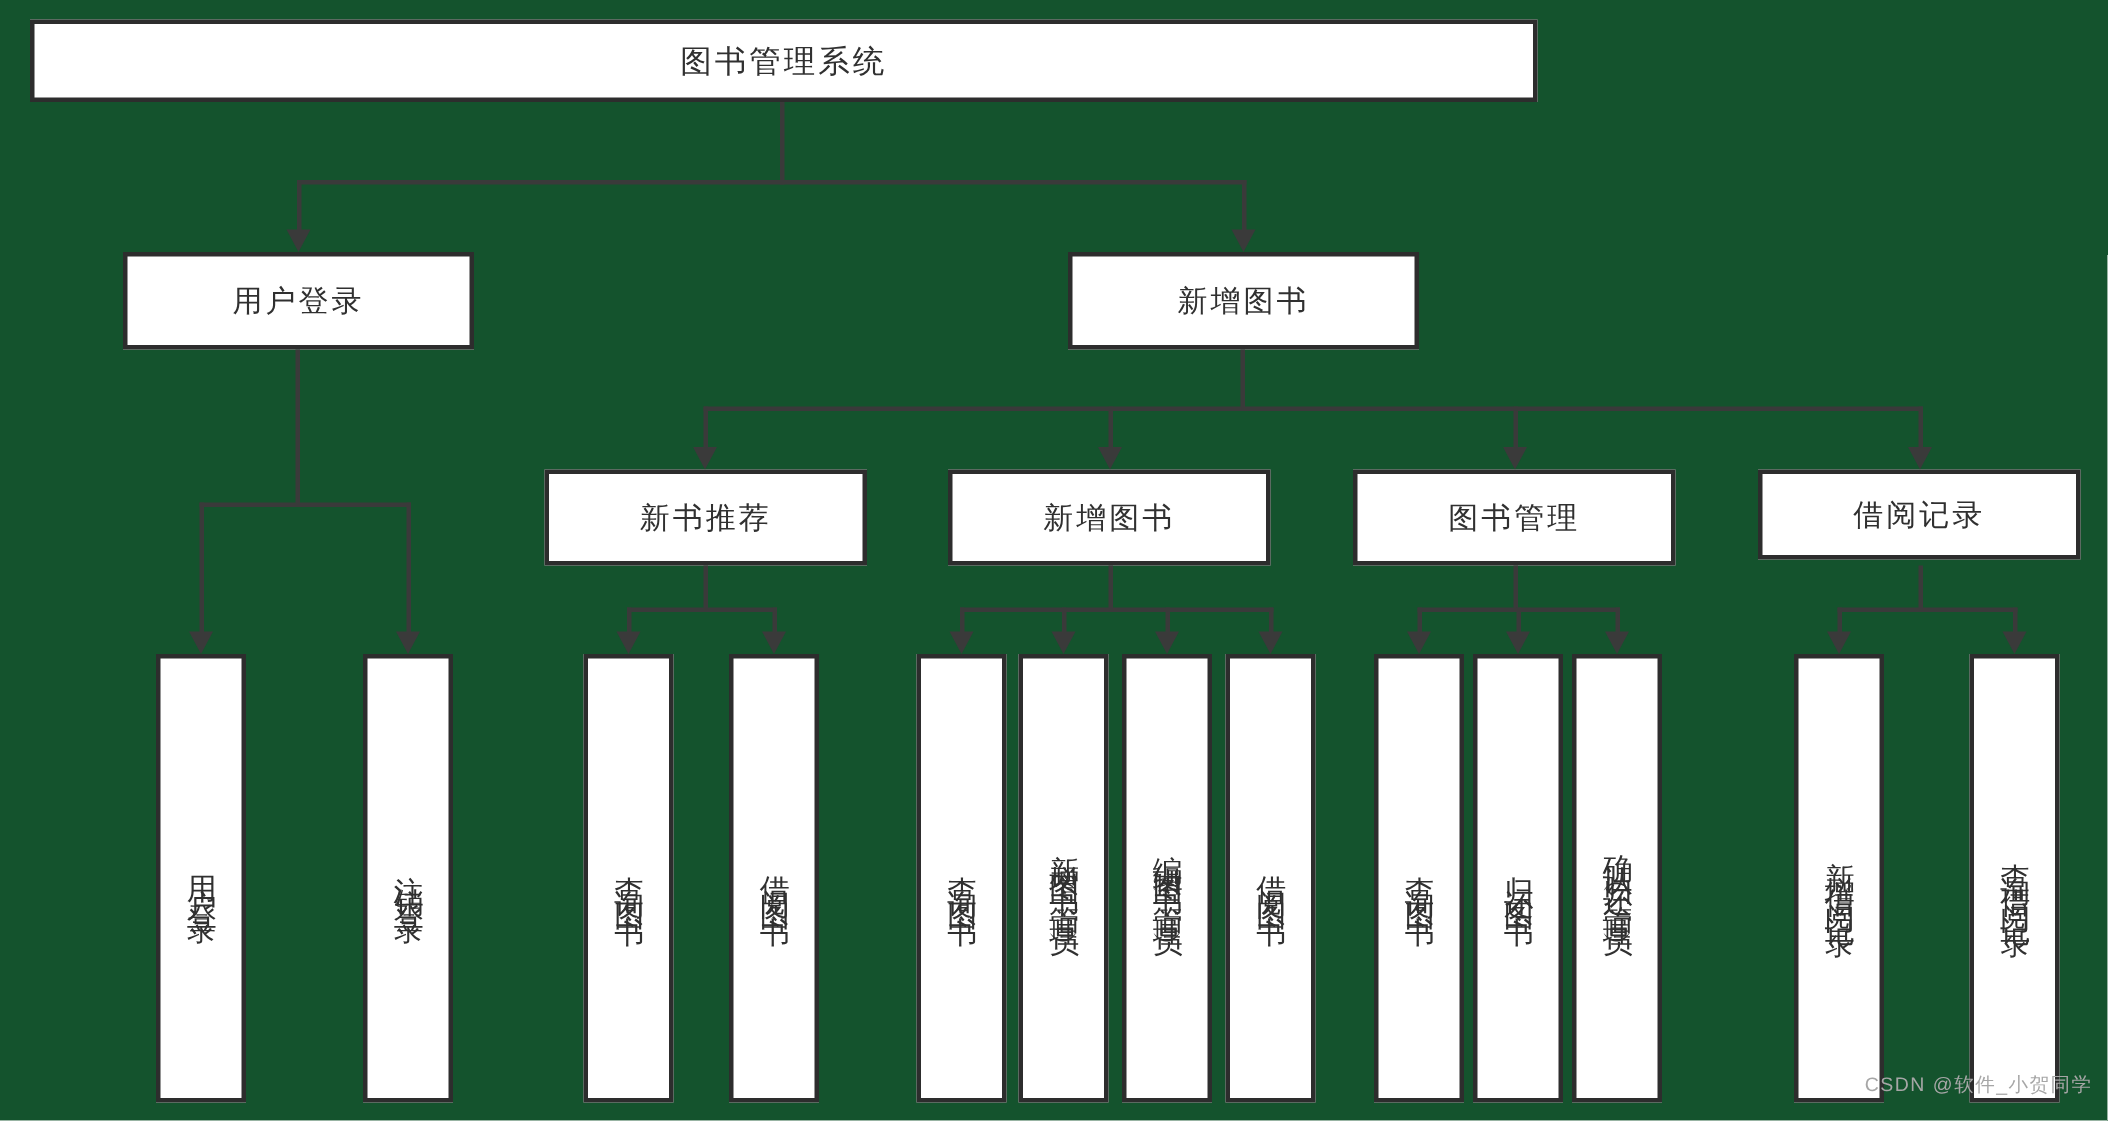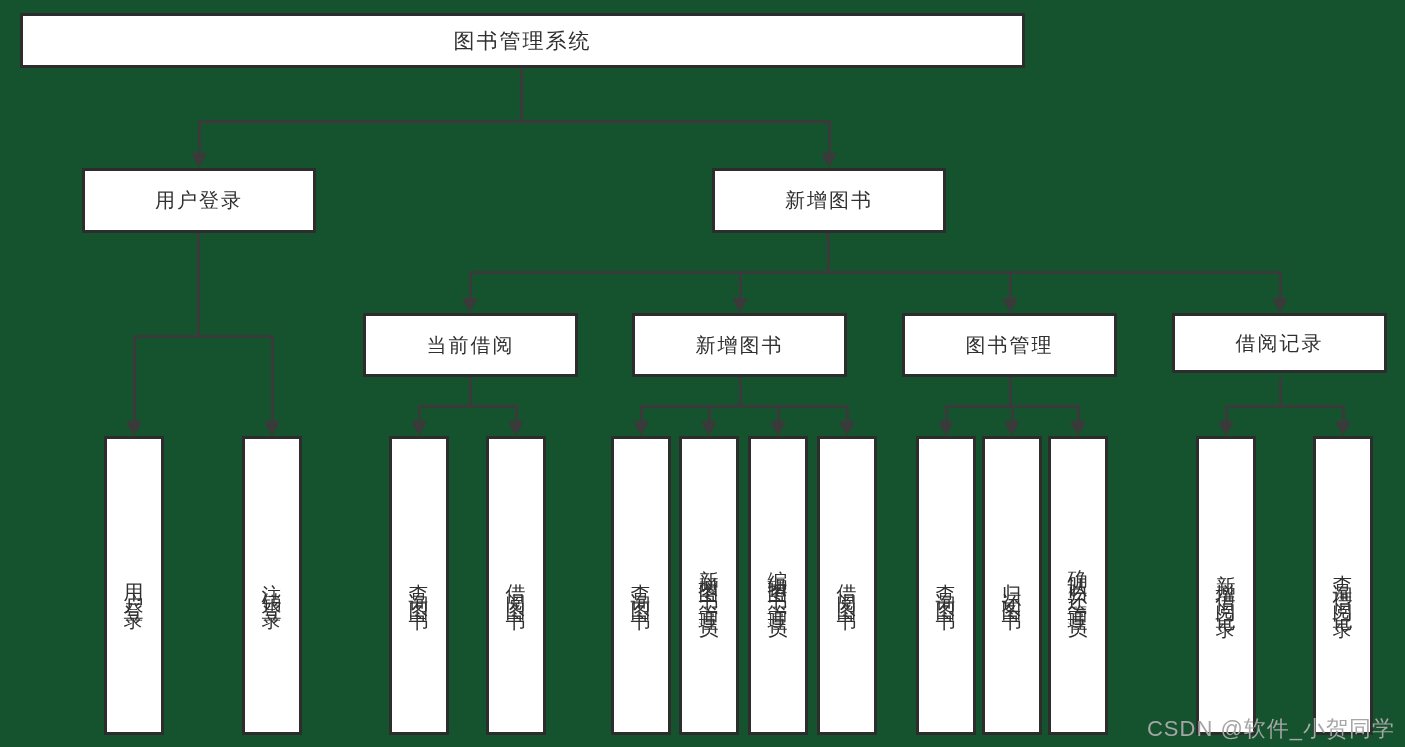--- a/index.html
+++ b/index.html
@@ -48,21 +48,21 @@
   .arrow .head{
     position:absolute;bottom:0;left:0;
     width:0;height:0;
     border-left:8px solid transparent;
     border-right:8px solid transparent;
     border-top:15px solid #3a3a3a;
   }
   .watermark{
     position:absolute;
     top:714px;right:10px;
-    font-size:22px;
+    font-size:13px;
     color:#a6a6a6;
     letter-spacing:1px;
     white-space:nowrap;
   }
 </style>
 </head>
 <body>
 
 <div id="canvas">
 
@@ -72,21 +72,21 @@
 
   <div class="node" style="left:82px;top:168px;width:234px;height:65px;">
     <span class="lbl">用户登录</span>
   </div>
 
   <div class="node" style="left:712px;top:168px;width:234px;height:65px;">
     <span class="lbl">新增图书</span>
   </div>
 
   <div class="node" style="left:363px;top:313px;width:215px;height:64px;">
-    <span class="lbl">当前借阅</span>
+    <span class="lbl">新书推荐</span>
   </div>
 
   <div class="node" style="left:632px;top:313px;width:215px;height:64px;">
     <span class="lbl">新增图书</span>
   </div>
 
   <div class="node" style="left:902px;top:313px;width:215px;height:64px;">
     <span class="lbl">图书管理</span>
   </div>
 

